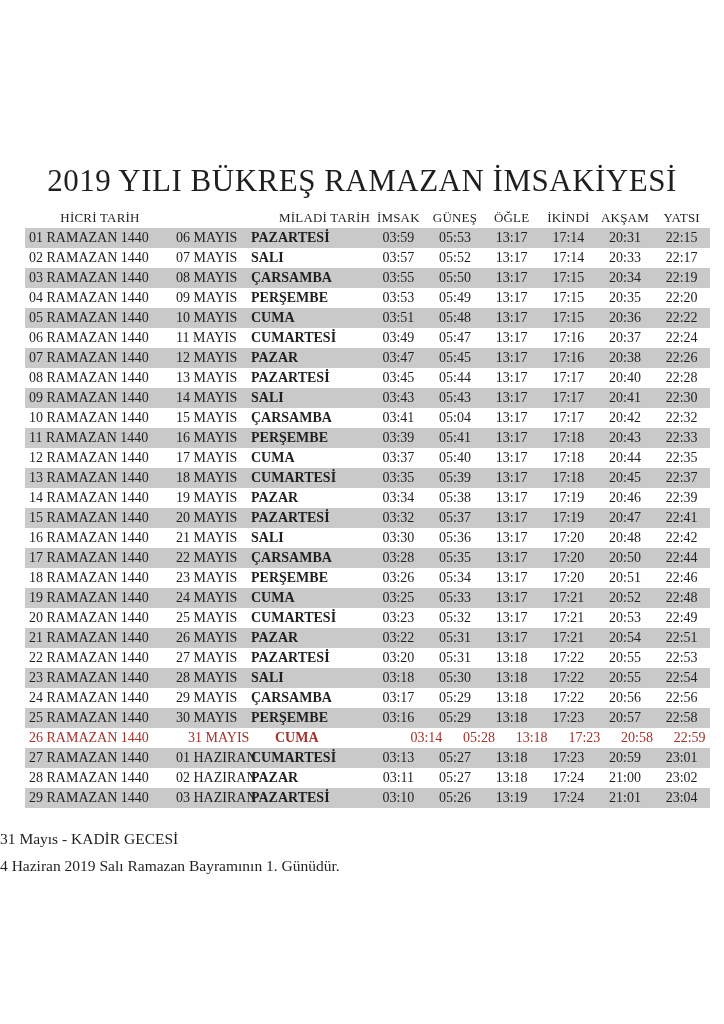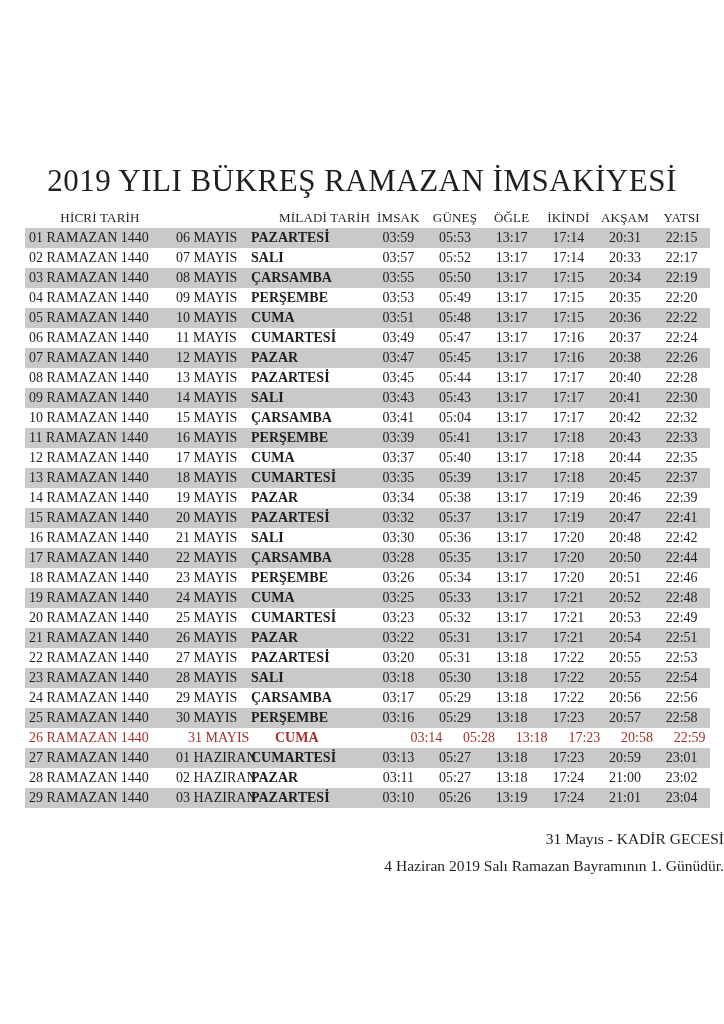--- a/index.html
+++ b/index.html
@@ -44,21 +44,21 @@
   .h-time { text-align: center; }
   .trow { height: 20px; font-size: 14px; white-space: nowrap; }
   .trow.alt { background: var(--stripe); }
   .trow.hl { color: var(--hl); gap: 12px; }
   .cell-hicri { padding-left: 4px; }
   .cell-date { padding-left: 1px; }
   .cell-day { padding-left: 1px; font-weight: bold; }
   .cell-time { text-align: center; }
   .footer {
     margin-top: 17px;
-    text-align: right;
+    text-align: left;
     font-size: 15.5px;
     line-height: 27px;
   }
 </style>
 </head>
 <body>
 
 <div class="page">
 
   <div class="title">2019 YILI BÜKREŞ RAMAZAN İMSAKİYESİ</div>

